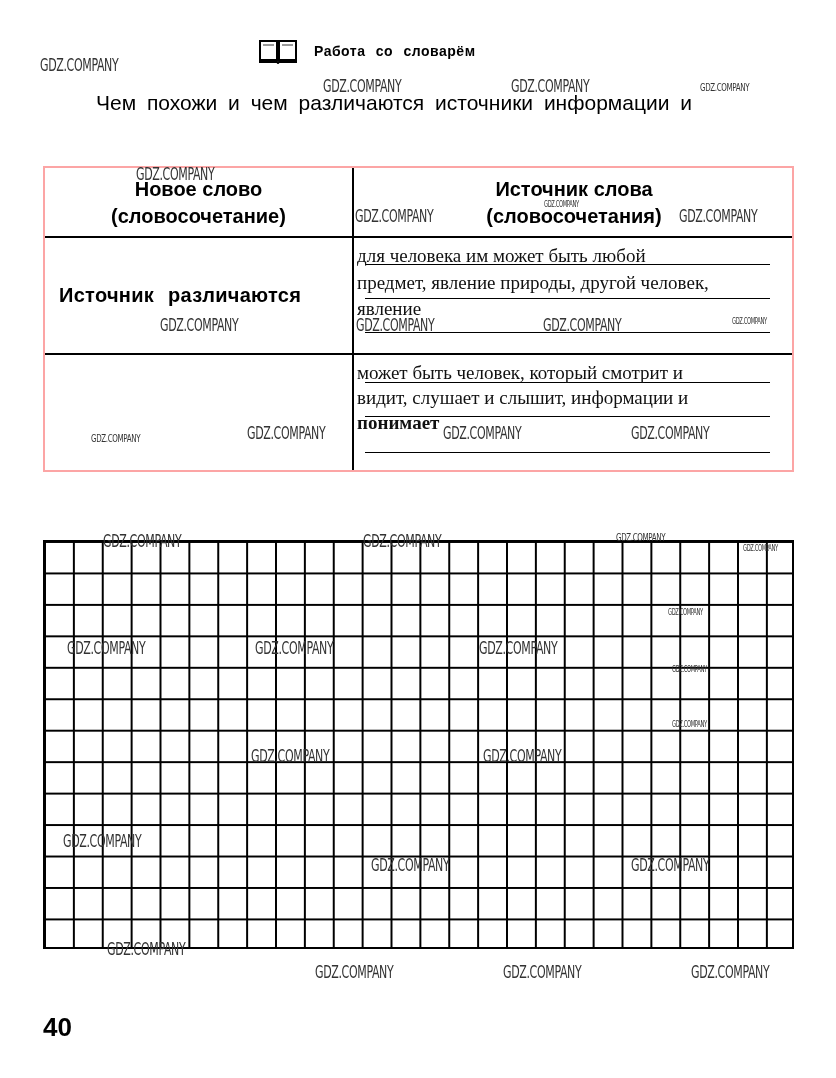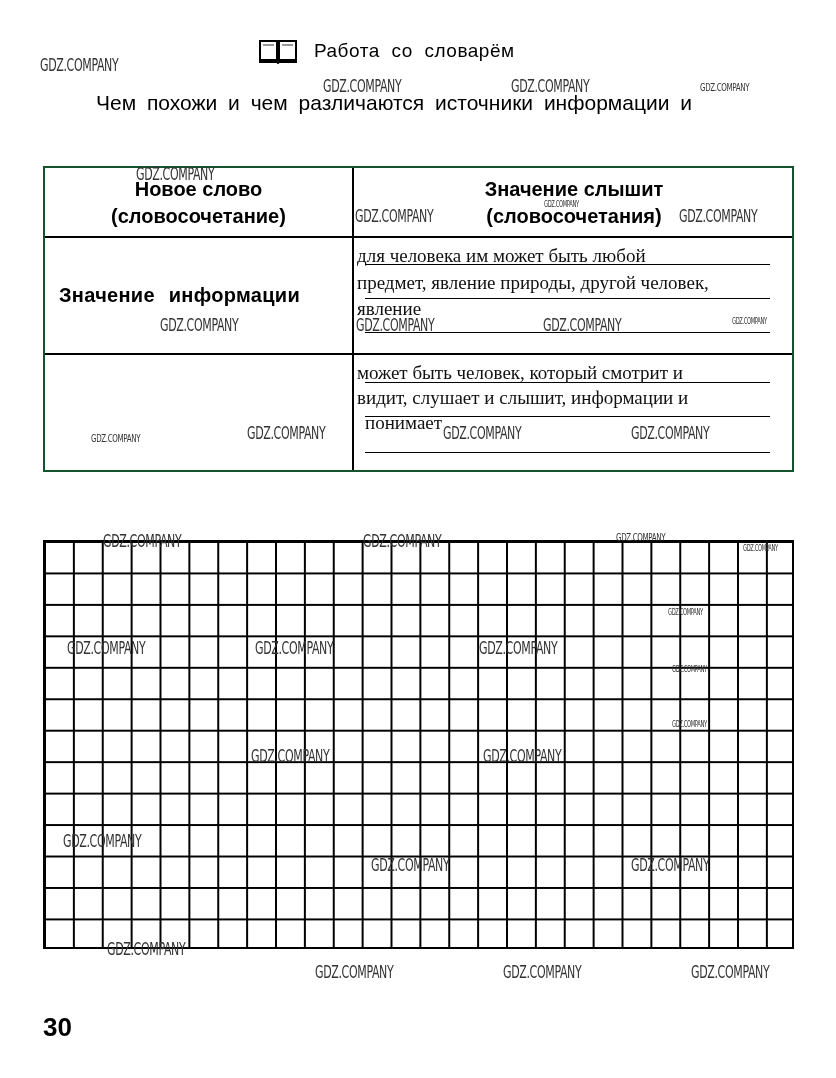--- a/index.html
+++ b/index.html
@@ -5,26 +5,26 @@
     html, body { margin: 0; padding: 0; background: #ffffff; }
     body { width: 836px; height: 1078px; position: relative; overflow: hidden; font-family: "Liberation Sans", sans-serif; color: #000; }
     .abs { position: absolute; }
     .wm { position: absolute; font-family: "DejaVu Sans", sans-serif; font-stretch: condensed; color: #333; white-space: nowrap; letter-spacing: -0.5px; transform: scaleX(0.72); transform-origin: left top; font-weight: normal; }
     .wm.md { font-size: 17px; }
     .wm.sm { font-size: 11px; }
     .wm.xs { font-size: 8px; }
 
     #section-header { left: 258px; top: 38px; display: flex; align-items: center; }
     #book-icon { width: 40px; height: 26px; margin-right: 16px; }
-    #section-title { font-weight: normal; font-size: 19px; letter-spacing: 0.5px; word-spacing: 6px; }
+    #section-title { font-weight: bold; font-size: 14px; letter-spacing: 0.5px; word-spacing: 6px; }
 
     #question { left: 44px; top: 88px; width: 752px; font-size: 21px; line-height: 29px; word-spacing: 5px; }
     #question .indent { display: inline-block; width: 52px; }
 
-    #vocab-table { left: 43px; top: 166px; width: 751px; height: 306px; border: 2px solid #14532d; box-sizing: border-box; }
+    #vocab-table { left: 43px; top: 166px; width: 751px; height: 306px; border: 2px solid #fca5a5; box-sizing: border-box; }
     .col-divider { position: absolute; left: 307px; top: 0; bottom: 0; border-left: 2px solid #000; }
     .row-divider { position: absolute; left: 0; right: 0; border-top: 2px solid #000; }
     .th { position: absolute; font-weight: bold; font-size: 20px; text-align: center; line-height: 27px; }
     .term { position: absolute; left: 14px; font-size: 20px; font-weight: bold; letter-spacing: 0.3px; word-spacing: 8px; }
     .answer-line { position: absolute; border-top: 1.5px solid #000; height: 0; }
     .answer-text { position: absolute; font-family: "Liberation Serif", serif; font-size: 19px; white-space: nowrap; color: #111; }
 
     #grid { left: 43px; top: 540px; width: 751px; height: 409px; box-sizing: border-box; border: 2px solid #000;
       background-image:
         linear-gradient(to right, #000 0, #000 2px, transparent 2px),
@@ -56,43 +56,43 @@
 <div id="vocab-table" class="abs">
   <div class="col-divider"></div>
   <div class="row-divider" style="top:68px;"></div>
   <div class="row-divider" style="top:185px;"></div>
 
   <div class="th" style="left:0; width:307px; top:8px;">
     <div>Новое слово</div>
     <div>(словосочетание)</div>
   </div>
   <div class="th" style="left:309px; width:440px; top:8px;">
-    <div>Значение слышит</div>
+    <div>Источник слова</div>
     <div>(словосочетания)</div>
   </div>
 
-  <div class="term" style="top:116px;">Значение информации</div>
+  <div class="term" style="top:116px;">Источник различаются</div>
   <div class="answer-line" style="left:320px; width:405px; top:96px;"></div>
   <div class="answer-line" style="left:320px; width:405px; top:130px;"></div>
   <div class="answer-line" style="left:320px; width:405px; top:164px;"></div>
   <div class="answer-text" style="left:312px; top:104px;">предмет, явление природы, другой человек,</div>
   <div class="answer-text" style="left:312px; top:77px;">для человека им может быть любой</div>
   <div class="answer-text" style="left:312px; top:130px;">явление</div>
 
   <div class="answer-line" style="left:320px; width:405px; top:214px;"></div>
   <div class="answer-line" style="left:320px; width:405px; top:248px;"></div>
   <div class="answer-line" style="left:320px; width:405px; top:284px;"></div>
   <div class="answer-text" style="left:312px; top:194px;">может быть человек, который смотрит и</div>
   <div class="answer-text" style="left:312px; top:219px;">видит, слушает и слышит, информации и</div>
-  <div class="answer-text" style="left:320px; top:244px;">понимает</div>
+  <div class="answer-text" style="left:312px; top:244px;font-weight:bold;">понимает</div>
 </div>
 
 <div id="grid" class="abs"></div>
 
-<div id="page-number" class="abs">30</div>
+<div id="page-number" class="abs">40</div>
 
 <span class="wm md" style="left:40px; top:55px;">GDZ.COMPANY</span>
 <span class="wm md" style="left:323px; top:76px;">GDZ.COMPANY</span>
 <span class="wm md" style="left:511px; top:76px;">GDZ.COMPANY</span>
 <span class="wm sm" style="left:700px; top:81px;">GDZ.COMPANY</span>
 <span class="wm md" style="left:136px; top:164px;">GDZ.COMPANY</span>
 <span class="wm xs" style="left:544px; top:200px;">GDZ.COMPANY</span>
 <span class="wm md" style="left:355px; top:206px;">GDZ.COMPANY</span>
 <span class="wm md" style="left:679px; top:206px;">GDZ.COMPANY</span>
 <span class="wm md" style="left:160px; top:315px;">GDZ.COMPANY</span>

